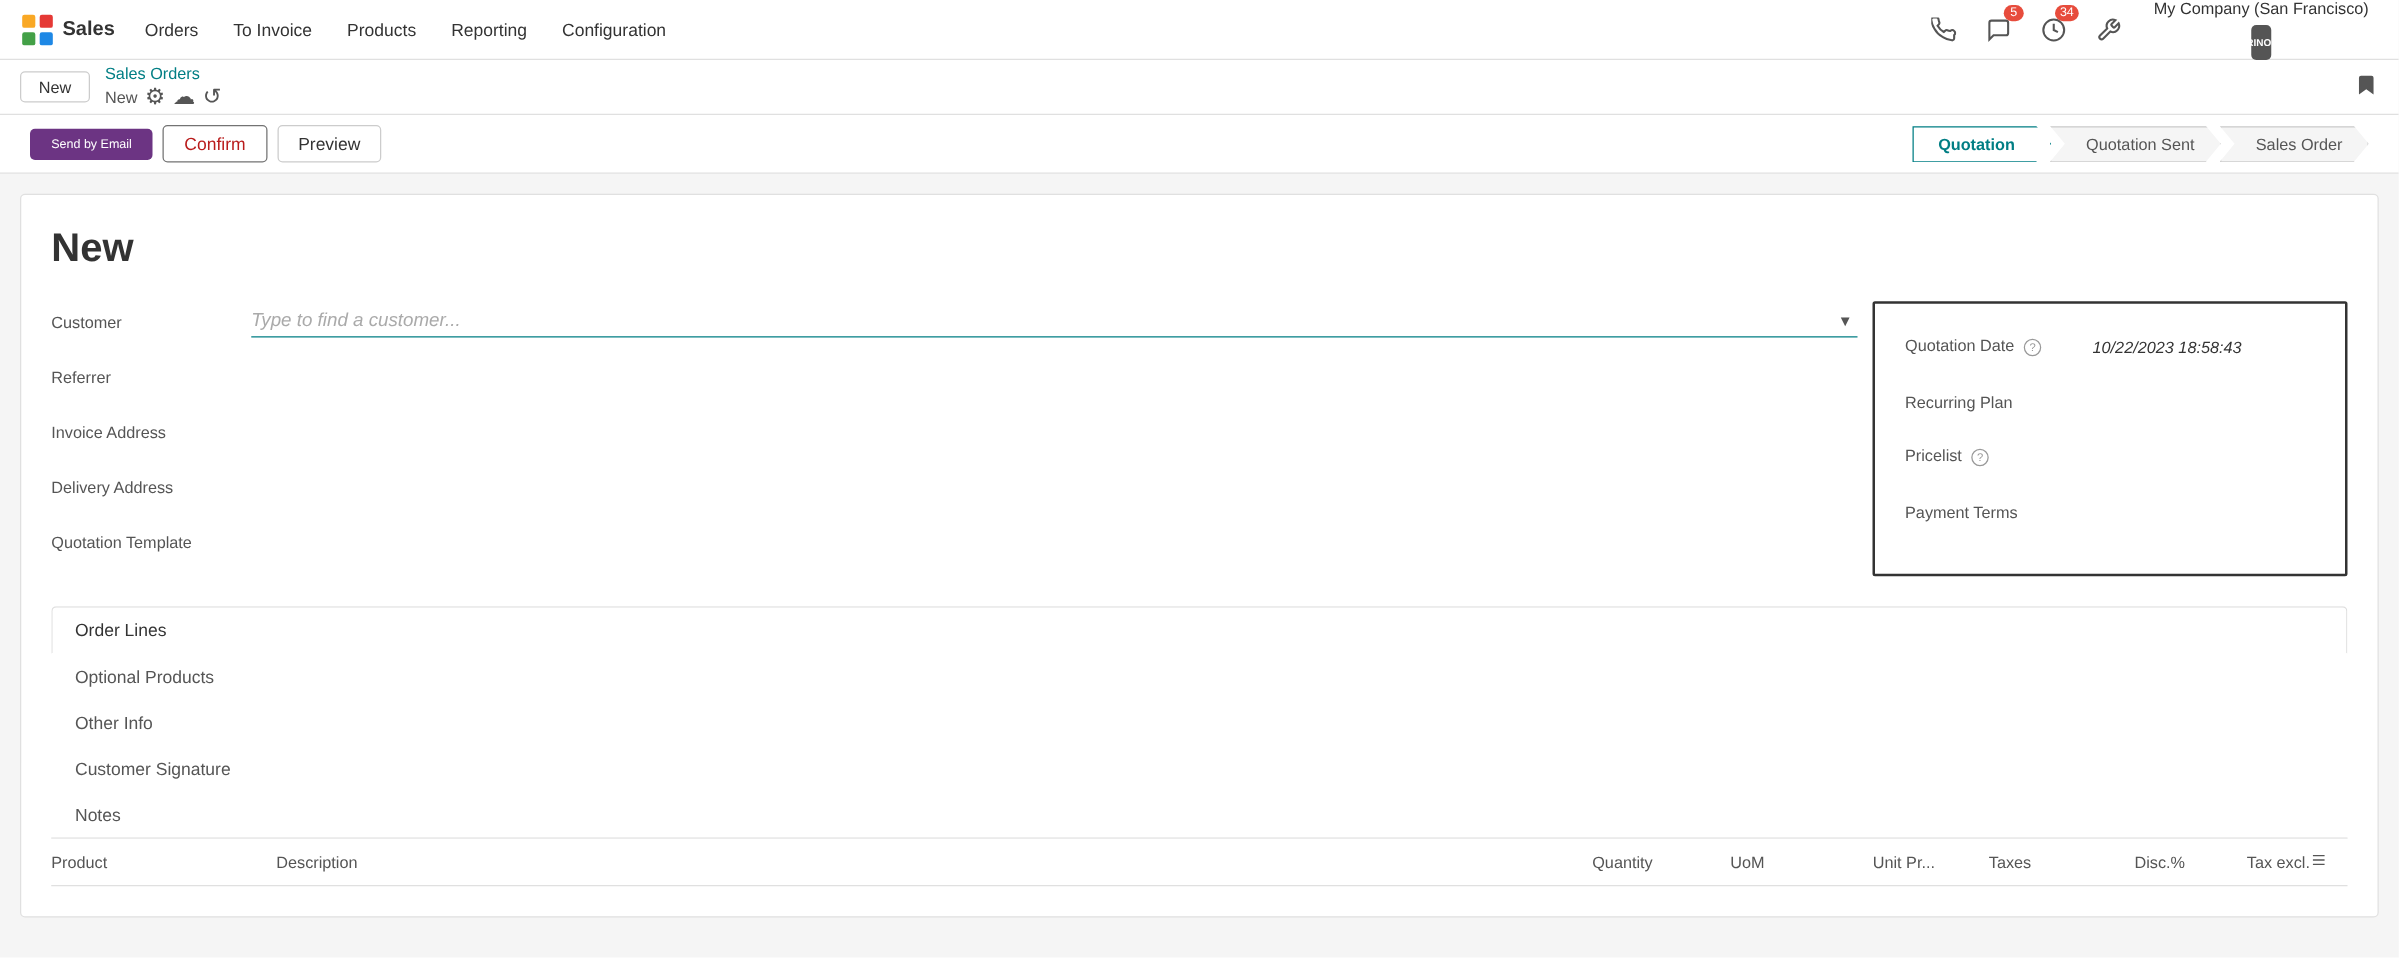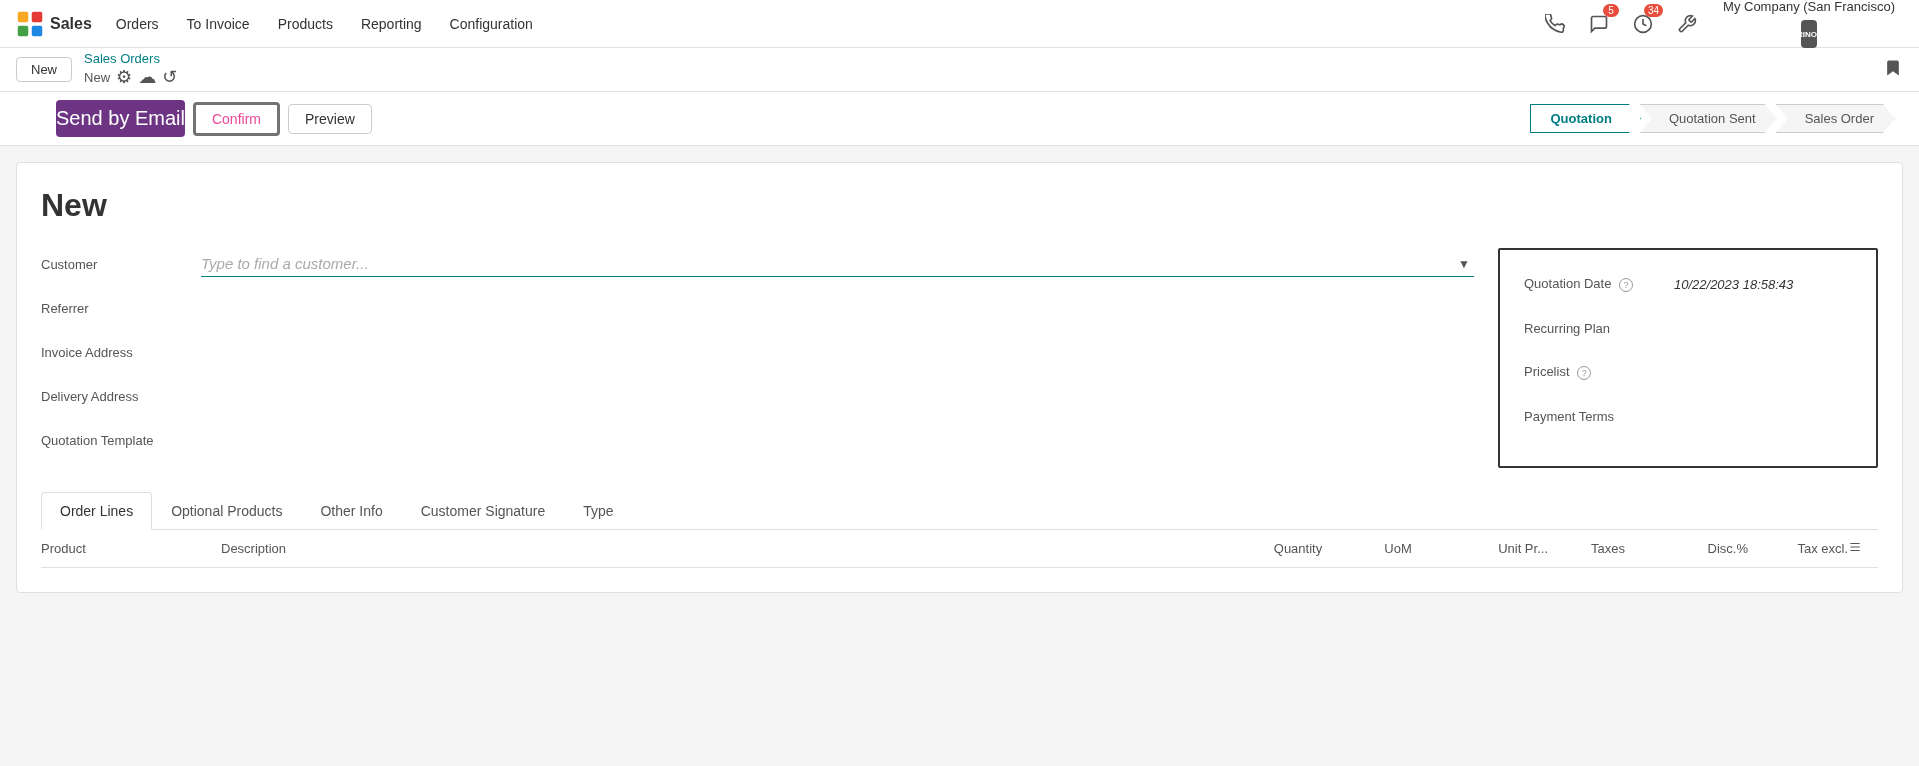--- a/index.html
+++ b/index.html
@@ -29,39 +29,39 @@
     .breadcrumb-area { display: flex; flex-direction: column; margin-left: 4px; }
     .breadcrumb-link { color: #017e84; font-size: 13px; cursor: pointer; }
     .breadcrumb-sub { display: flex; align-items: center; gap: 6px; font-size: 13px; color: #555; }
     .toolbar-icon { cursor: pointer; color: #555; font-size: 18px; }
 
     
     .action-bar {
       display: flex; align-items: center; background: #fff; border-bottom: 1px solid #e0e0e0;
       padding: 8px 24px; gap: 8px; position: relative;
     }
-    .btn-send { background: #6c3483; color: #fff; border: none; padding: 7px 0; border-radius: 4px; cursor: pointer; font-size: 20px; font-weight: 500; margin-left: 32px; }
-    .btn-confirm { background: #fff; border: 3px solid #737373; color: #ec4899; padding: 6px 16px; border-radius: 4px; cursor: pointer; font-size: 14px; }
+    .btn-send { background: #6c3483; color: #fff; border: none; padding: 7px 17px; border-radius: 4px; cursor: pointer; font-size: 10px; font-weight: 500; }
+    .btn-confirm { background: #fff; border: 1px solid #737373; color: #b91c1c; padding: 6px 16px; border-radius: 4px; cursor: pointer; font-size: 14px; }
     .btn-preview { background: #fff; border: 1px solid #ccc; color: #333; padding: 6px 16px; border-radius: 4px; cursor: pointer; font-size: 14px; }
     .status-bar { margin-left: auto; display: flex; align-items: center; }
     .status-steps { display: flex; align-items: center; }
     .status-step {
       padding: 6px 20px 6px 28px; font-size: 13px; color: #555;
       background: #f5f5f5; border: 1px solid #ccc; position: relative;
       clip-path: polygon(0 0, calc(100% - 12px) 0, 100% 50%, calc(100% - 12px) 100%, 0 100%, 12px 50%);
       margin-left: -1px;
     }
     .status-step:first-child { clip-path: polygon(0 0, calc(100% - 12px) 0, 100% 50%, calc(100% - 12px) 100%, 0 100%); }
     .status-step.active { background: #fff; color: #333; font-weight: 600; border: 1px solid #017e84; color: #017e84; }
 
     
     .main-content { background: #fff; margin: 16px; border: 1px solid #e0e0e0; border-radius: 4px; padding: 24px; }
     .form-title { font-size: 32px; font-weight: 600; color: #333; margin-bottom: 24px; }
 
-    .form-body { display: flex; gap: 24px; }
+    .form-body { display: flex; gap: 12px; }
     .form-left { flex: 1; }
     .form-right { width: 380px; border: 2px solid #333; border-radius: 2px; padding: 20px 24px; }
 
     .form-row { display: flex; align-items: center; margin-bottom: 12px; min-height: 32px; }
     .form-label { width: 160px; color: #555; font-size: 13px; flex-shrink: 0; }
     .form-value { flex: 1; }
     .form-input {
       width: 100%; border: none; border-bottom: 1px solid #017e84; padding: 4px 8px 4px 0;
       font-size: 15px; color: #aaa; background: transparent; outline: none;
     }
@@ -69,21 +69,21 @@
     .input-wrapper { position: relative; display: flex; align-items: center; }
     .dropdown-arrow { position: absolute; right: 4px; color: #555; font-size: 12px; }
 
     
     .right-row { display: flex; align-items: center; margin-bottom: 16px; min-height: 28px; }
     .right-label { width: 150px; color: #555; font-size: 13px; flex-shrink: 0; }
     .right-value { color: #333; font-size: 13px; }
     .help-icon { display: inline-flex; align-items: center; justify-content: center; width: 14px; height: 14px; border-radius: 50%; border: 1px solid #999; color: #999; font-size: 9px; margin-left: 4px; cursor: pointer; }
 
     
-    .tabs { display: flex; border-bottom: 1px solid #ddd; margin-top: 24px; }
+    .tabs { display: flex; border-bottom: 1px solid #ddd; margin-top: 24px; flex-direction: column; }
     .tab { padding: 10px 18px; cursor: pointer; border: 1px solid transparent; border-bottom: none; font-size: 14px; color: #555; }
     .tab.active { border-color: #ddd; border-bottom: 1px solid #fff; background: #fff; color: #333; border-radius: 4px 4px 0 0; margin-bottom: -1px; }
 
     
     .table-header { display: flex; align-items: center; padding: 8px 16px; background: #fff; border-bottom: 1px solid #e0e0e0; margin: 0 16px; font-size: 13px; color: #555; }
     .col-product { width: 180px; }
     .col-description { flex: 1; }
     .col-quantity { width: 100px; text-align: center; }
     .col-uom { width: 100px; text-align: center; }
     .col-unit-price { width: 100px; text-align: right; }
@@ -232,21 +232,21 @@
         <span class="right-value"></span>
       </div>
     </div>
   </div>
 
   <div class="tabs">
     <div class="tab active">Order Lines</div>
     <div class="tab">Optional Products</div>
     <div class="tab">Other Info</div>
     <div class="tab">Customer Signature</div>
-    <div class="tab">Type</div>
+    <div class="tab">Notes</div>
   </div>
 
   <div class="table-header" style="margin:0; padding: 10px 0;">
     <span class="col-product">Product</span>
     <span class="col-description">Description</span>
     <span class="col-quantity">Quantity</span>
     <span class="col-uom">UoM</span>
     <span class="col-unit-price">Unit Pr...</span>
     <span class="col-taxes">Taxes</span>
     <span class="col-disc">Disc.%</span>

